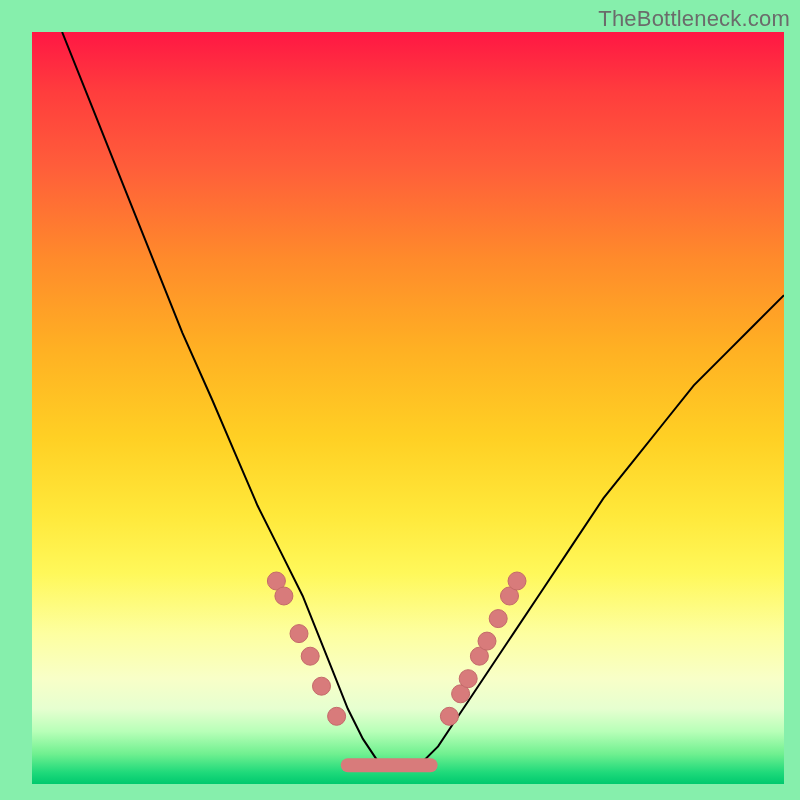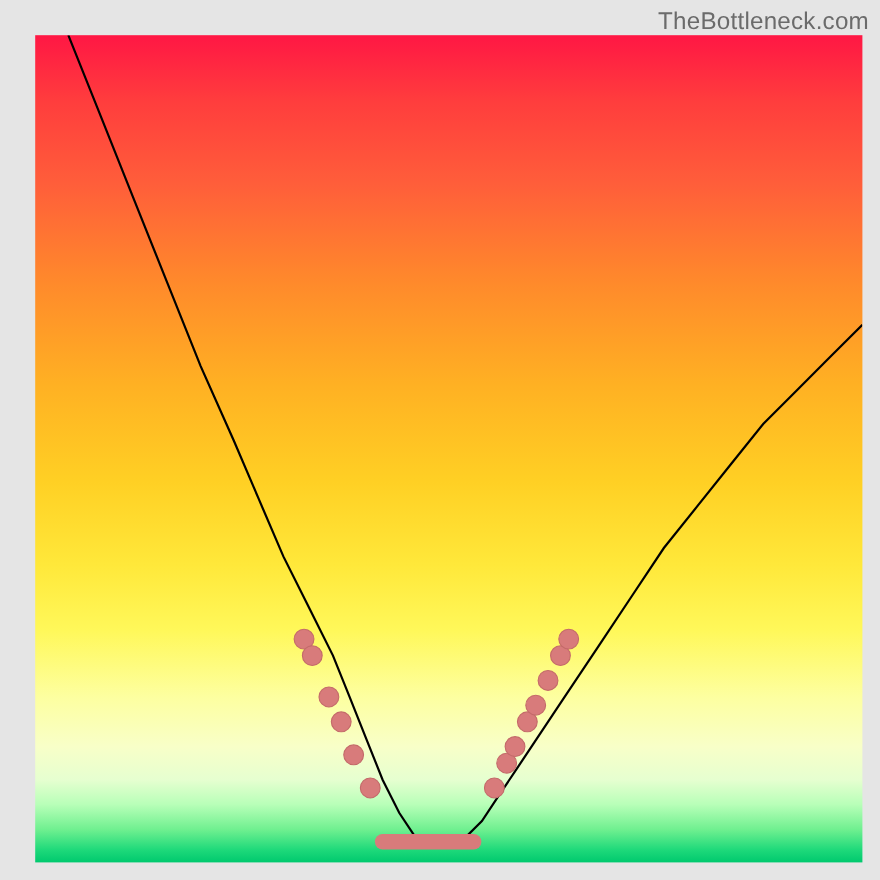--- a/index.html
+++ b/index.html
@@ -10,21 +10,21 @@
     overflow: hidden;
     background: #000;
     font-family: Arial, Helvetica, sans-serif;
   }
   .frame {
     position: absolute;
     left: 0;
     top: 0;
     width: 800px;
     height: 800px;
-    background: #e5e5e5;
+    background: #86efac;
   }
   .plot {
     position: absolute;
     left: 32px;
     top: 32px;
     width: 752px;
     height: 752px;
     background: linear-gradient(to bottom,
       #ff1744 0%,
       #ff3d3d 8%,

